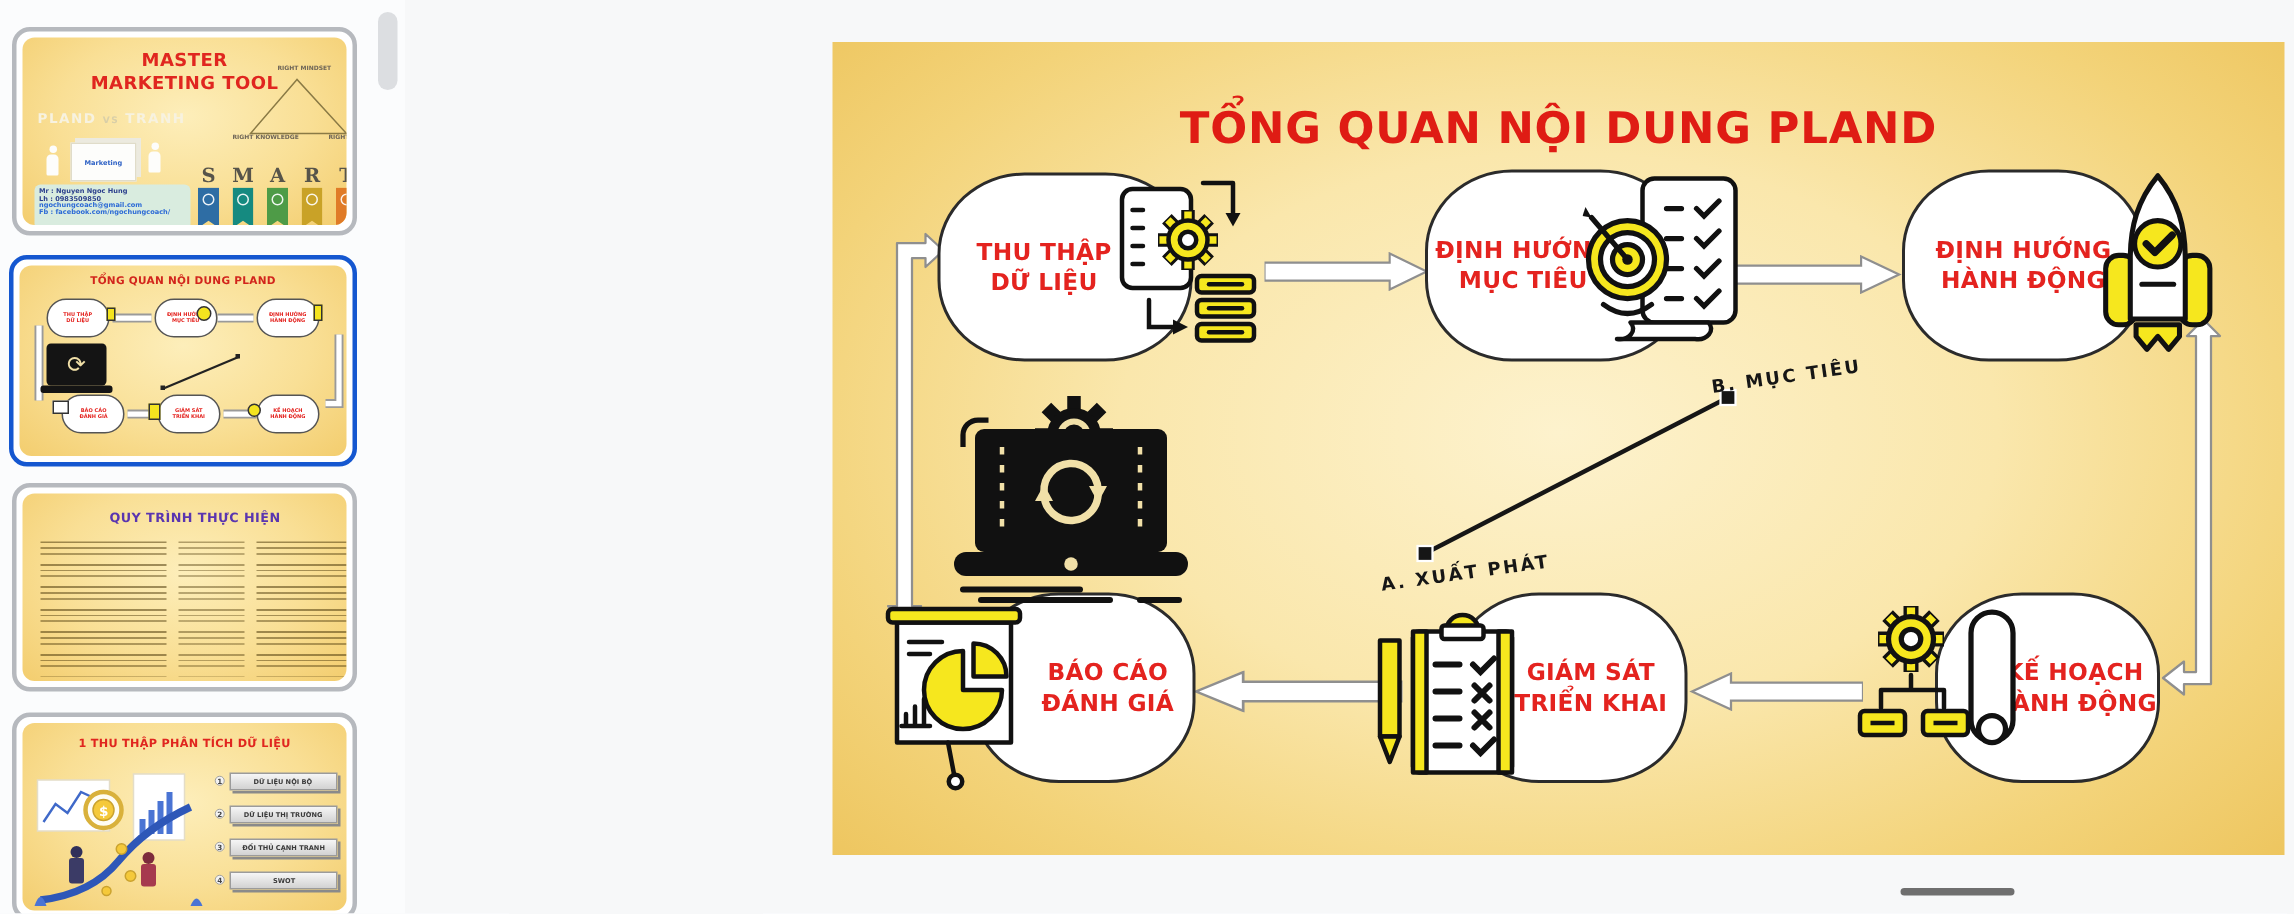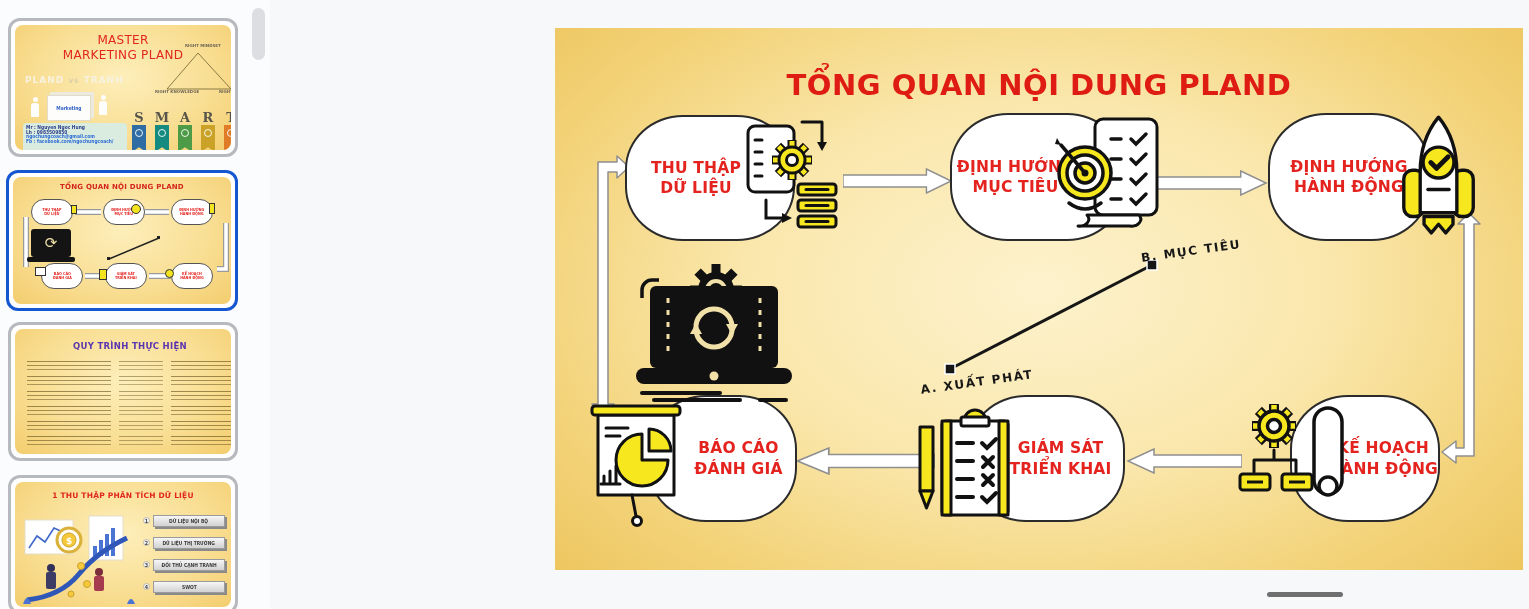--- a/index.html
+++ b/index.html
@@ -9,21 +9,21 @@
   
   .panel { position:absolute; left:0; top:0; width:270px; height:609px; background:#fbfcfd; }
   .vscroll { position:absolute; left:252px; top:8px; width:13px; height:52px; background:#dcdee1; border-radius:7px; }
   .thumb { position:absolute; left:8px; width:230px; height:139px; border:3px solid #b6b9be; border-radius:12px; background:#fff; padding:4px; }
   .thumb.selected { left:6px; width:232px; height:141px; border:3px solid #1557d0; }
   .thumb-inner { position:relative; width:100%; height:100%; border-radius:8px; overflow:hidden;
                  background:radial-gradient(ellipse at 50% 42%, #fdeeba 0%, #f9df95 55%, #f3cd6e 100%); }
   .t1 { top:18px; } .t2 { top:170px; } .t3 { top:322px; } .t4 { top:475px; }
 
   
-  .t1-title { position:absolute; top:8px; left:0; right:0; text-align:center; color:#e0261f; font-weight:normal; font-size:12px; line-height:1.25; letter-spacing:.3px; }
+  .t1-title { position:absolute; top:8px; left:0; right:0; text-align:center; color:#e0261f; font-weight:bold; font-size:12px; line-height:1.25; letter-spacing:.3px; }
   .t1-pushpull { position:absolute; left:10px; top:50px; font-size:9px; font-weight:bold; color:#f7f2e0; letter-spacing:1px; }
   .t1-pushpull .vs { font-size:6px; color:#d9cfa8; }
   .t1-cube { position:absolute; left:32px; top:70px; width:44px; height:26px; background:#fdfdfb; border:1px solid #e0dcc9; box-shadow:3px -3px 0 #eceadf; display:flex; align-items:center; justify-content:center; }
   .t1-cube span { font-size:8px; transform:scale(.55); color:#2f62c5; font-weight:bold; white-space:nowrap; }
   .t1-fig { position:absolute; width:8px; height:14px; background:#fdfdfb; border-radius:3px 3px 1px 1px; }
   .t1-fig::before { content:""; position:absolute; top:-6px; left:1.5px; width:5px; height:5px; border-radius:50%; background:#fdfdfb; }
   .t1-figA { left:16px; top:78px; } .t1-figB { left:84px; top:76px; }
   .t1-tri { position:absolute; left:146px; top:22px; }
   .t1-tri-label { position:absolute; font-size:8px; transform:scale(.5); transform-origin:left top; color:#6e6557; white-space:nowrap; font-weight:bold; }
   .t1-smart { position:absolute; left:116px; top:86px; display:flex; gap:7px; }
@@ -99,21 +99,21 @@
 <body>
 
 <div class="app">
 
   <div class="panel">
 
     <div class="thumb t1">
       <div class="thumb-inner">
         <div class="t1-title">
           <div>MASTER</div>
-          <div>MARKETING PLAND</div>
+          <div>MARKETING TOOL</div>
         </div>
         <div class="t1-pushpull">
           <span>PLAND</span>
           <span class="vs">VS</span>
           <span>TRANH</span>
         </div>
         <div class="t1-cube">
             <span>Marketing</span>
           </div>
         <div class="t1-fig t1-figA"></div>

